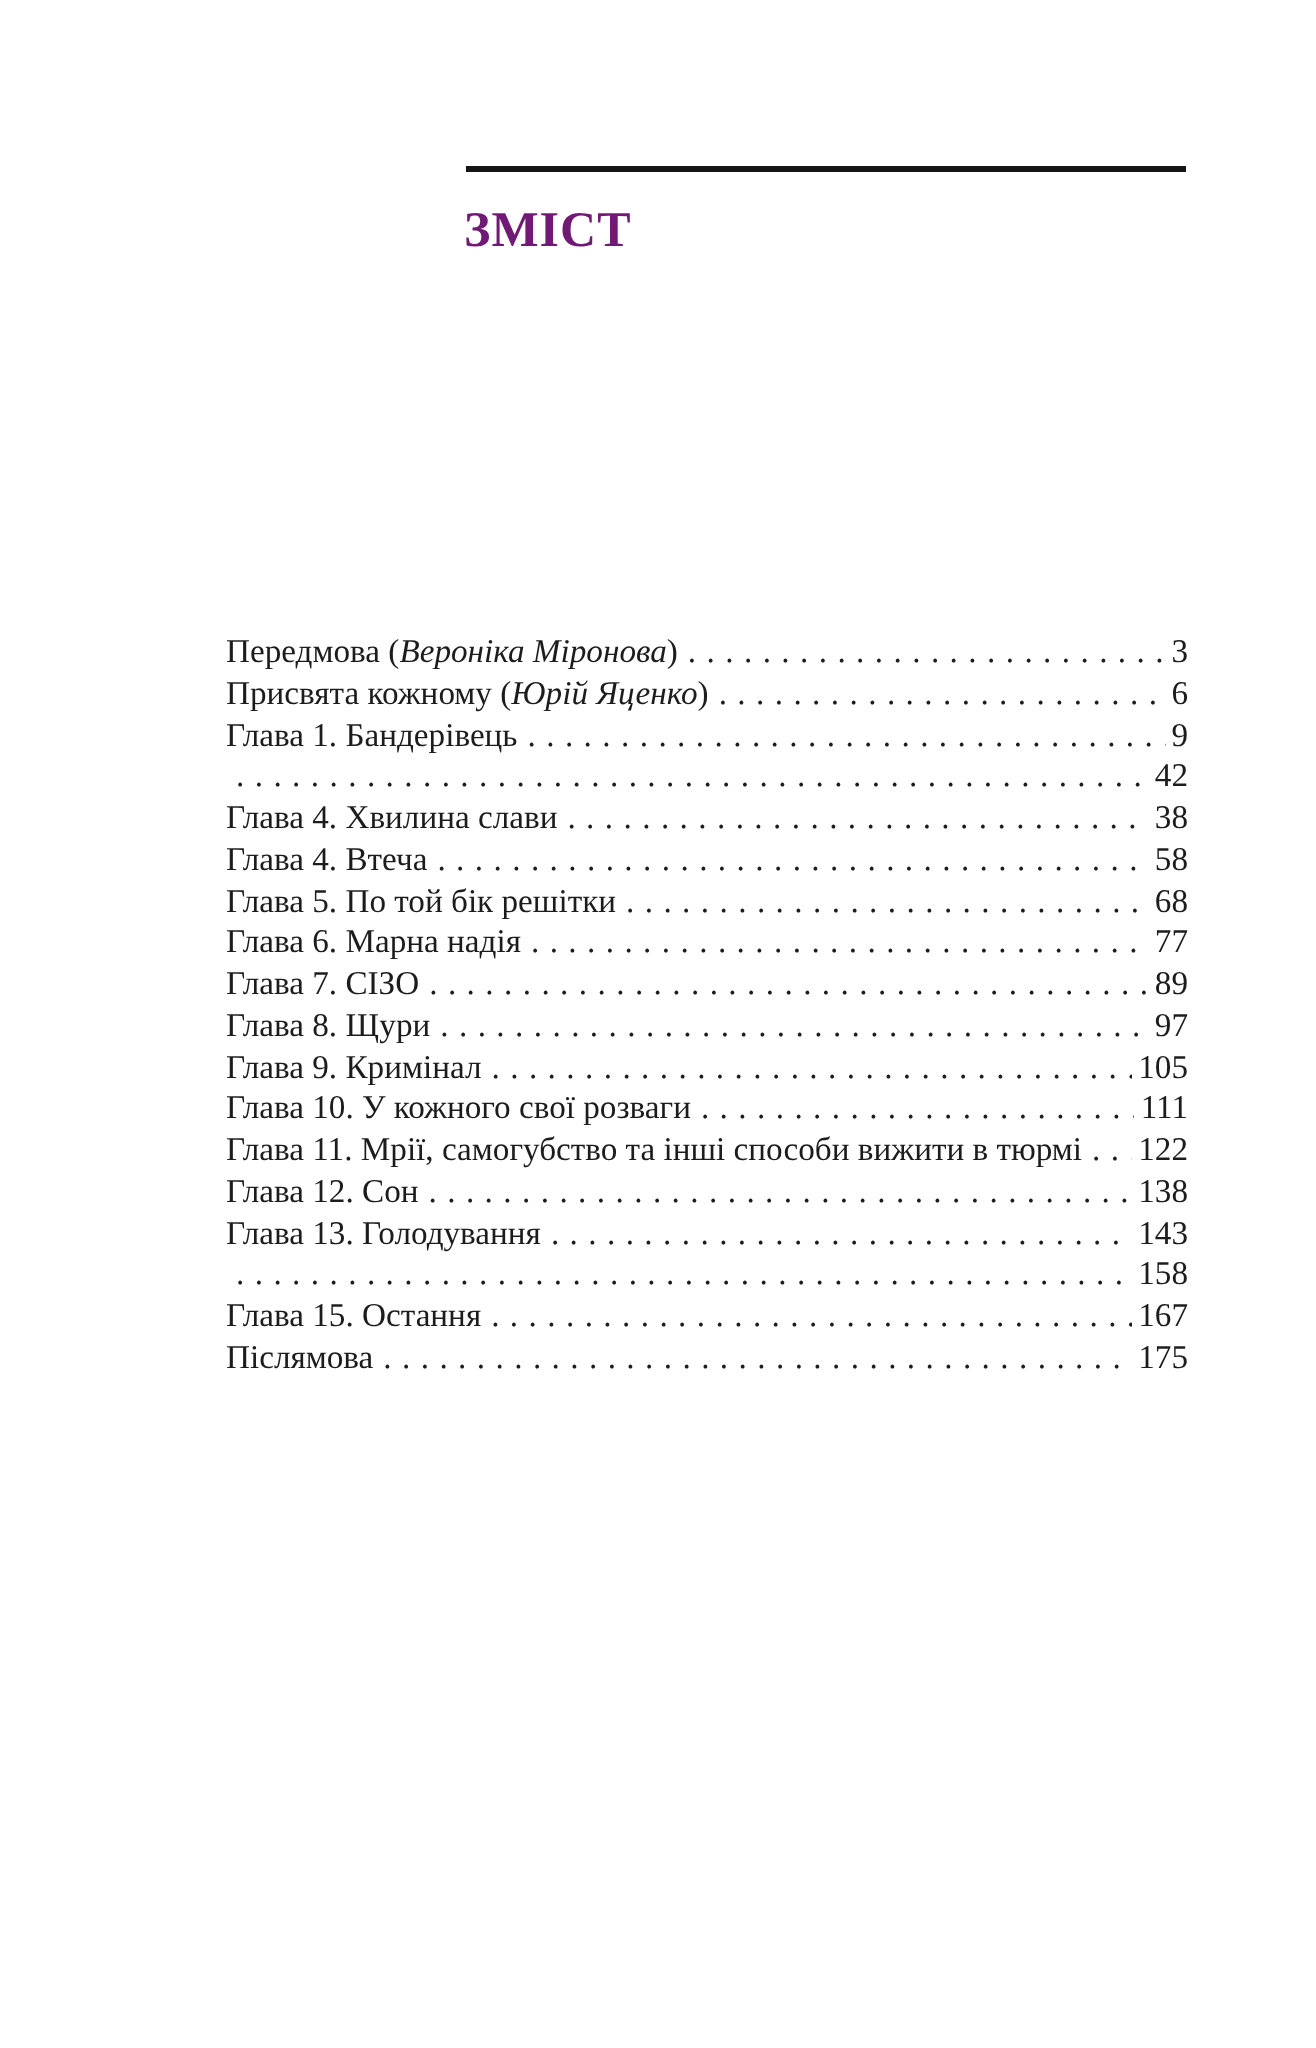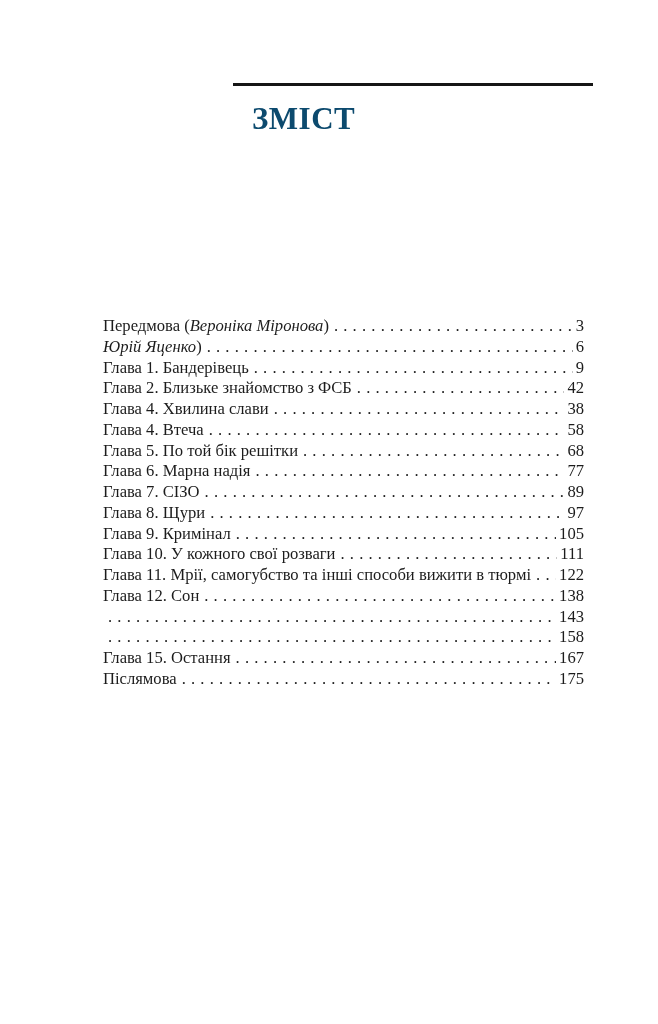--- a/index.html
+++ b/index.html
@@ -21,30 +21,29 @@
     left: 233px;
     top: 83px;
     width: 360px;
     height: 3px;
     background: #151515;
   }
   .toc-title {
     position: absolute;
     left: 232px;
     top: 103px;
-    font-size: 31px;
+    font-size: 25px;
     line-height: 1;
     font-weight: bold;
     letter-spacing: 0.5px;
-    color: #0c4a6e;
-    margin-left: 20px;
+    color: #701a75;
   }
   .toc-list {
     position: absolute;
-    left: 103px;
+    left: 113px;
     top: 316px;
     width: 481px;
   }
   .toc-row {
     display: flex;
     align-items: baseline;
     height: 20.75px;
     line-height: 20.75px;
     font-size: 16.6px;
     white-space: nowrap;
@@ -80,32 +79,32 @@
   <div class="toc-title">ЗМІСТ</div>
   <div class="toc-list" id="toc-list">
       <div class="toc-row">
         <span class="label">Передмова (</span>
         <span class="label-italic">Вероніка Міронова</span>
         <span class="label-after">)</span>
         <span class="dots">........................................................................................................................</span>
         <span class="pg">3</span>
       </div>
       <div class="toc-row">
+        <span class="label">Присвята кожному (</span>
         <span class="label-italic">Юрій Яценко</span>
         <span class="label-after">)</span>
         <span class="dots">........................................................................................................................</span>
         <span class="pg">6</span>
       </div>
       <div class="toc-row">
         <span class="label">Глава 1. Бандерівець</span>
         <span class="dots">........................................................................................................................</span>
         <span class="pg">9</span>
       </div>
       <div class="toc-row">
-        <span class="label">Глава 2. Близьке знайомство з ФСБ</span>
         <span class="dots">........................................................................................................................</span>
         <span class="pg">42</span>
       </div>
       <div class="toc-row">
         <span class="label">Глава 4. Хвилина слави</span>
         <span class="dots">........................................................................................................................</span>
         <span class="pg">38</span>
       </div>
       <div class="toc-row">
         <span class="label">Глава 4. Втеча</span>
@@ -146,20 +145,21 @@
         <span class="label">Глава 11. Мрії, самогубство та інші способи вижити в тюрмі</span>
         <span class="dots">........................................................................................................................</span>
         <span class="pg">122</span>
       </div>
       <div class="toc-row">
         <span class="label">Глава 12. Сон</span>
         <span class="dots">........................................................................................................................</span>
         <span class="pg">138</span>
       </div>
       <div class="toc-row">
+        <span class="label">Глава 13. Голодування</span>
         <span class="dots">........................................................................................................................</span>
         <span class="pg">143</span>
       </div>
       <div class="toc-row">
         <span class="dots">........................................................................................................................</span>
         <span class="pg">158</span>
       </div>
       <div class="toc-row">
         <span class="label">Глава 15. Остання</span>
         <span class="dots">........................................................................................................................</span>

